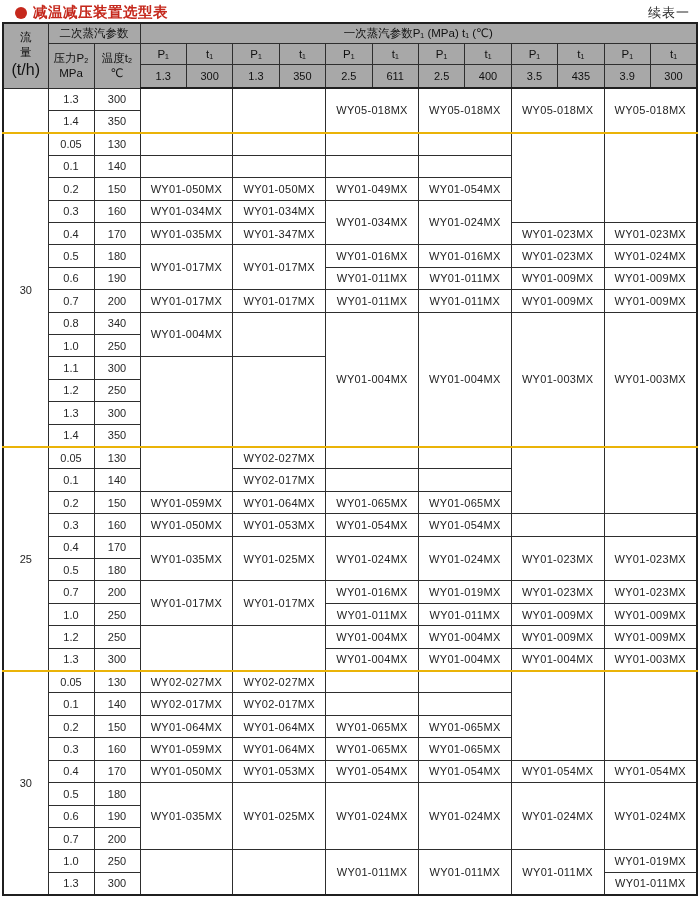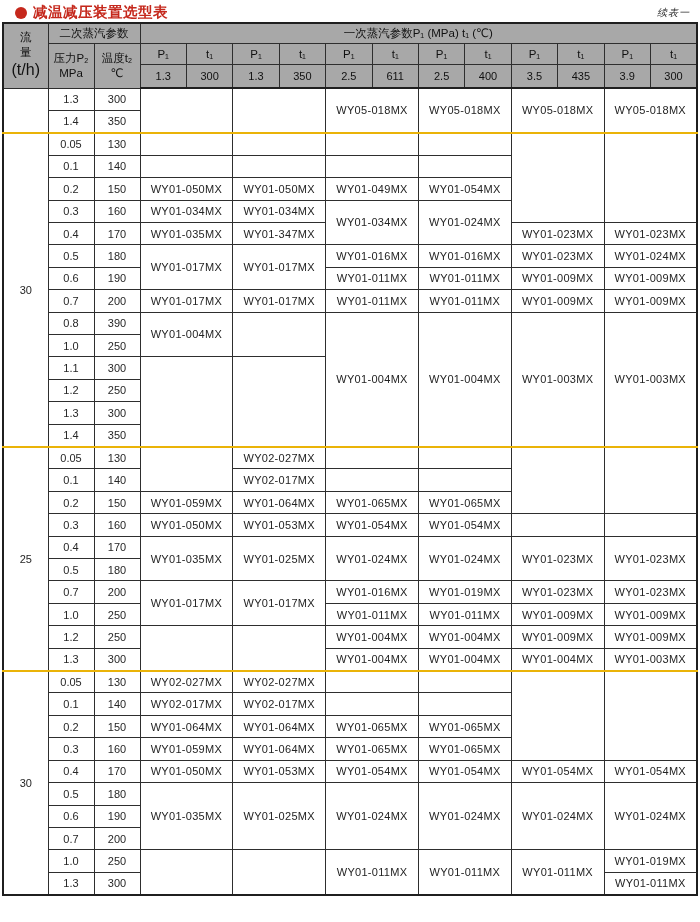--- a/index.html
+++ b/index.html
@@ -9,21 +9,21 @@
     -webkit-font-smoothing:antialiased;
   }
   .topbar{
     height:22px;box-sizing:border-box;
     display:flex;align-items:center;justify-content:space-between;
     padding:3px 10px 0 15px;
   }
   .title-wrap{display:flex;align-items:center;gap:6px;}
   .bullet{width:12px;height:12px;border-radius:50%;background:#c5281c;flex:0 0 auto;}
   .page-title{color:#c5281c;font-weight:bold;font-size:14.5px;letter-spacing:0.5px;}
-  .continued{font-size:10px;color:#2b2b2b;letter-spacing:1px;font-style:italic;}
+  .continued{font-size:13px;color:#2b2b2b;letter-spacing:1px;}
   table{
     border-collapse:collapse;table-layout:fixed;
     width:696px;height:874px;margin:0 2px;
     border:2px solid #1f1f1f;
   }
   col.c-flow{width:45px;}
   col.c-p2{width:46px;}
   col.c-t2{width:46px;}
   th,td{
     border:1px solid #2e2e2e;padding:0;margin:0;
@@ -201,21 +201,21 @@
         <td>200</td>
         <td colspan="2" class="model-cell">WY01-017MX</td>
         <td colspan="2" class="model-cell">WY01-017MX</td>
         <td colspan="2" class="model-cell">WY01-011MX</td>
         <td colspan="2" class="model-cell">WY01-011MX</td>
         <td colspan="2" class="model-cell">WY01-009MX</td>
         <td colspan="2" class="model-cell">WY01-009MX</td>
       </tr>
       <tr>
         <td>0.8</td>
-        <td>390</td>
+        <td>340</td>
         <td colspan="2" rowspan="2" class="model-cell">WY01-004MX</td>
         <td colspan="2" rowspan="2"></td>
         <td colspan="2" rowspan="6" class="model-cell">WY01-004MX</td>
         <td colspan="2" rowspan="6" class="model-cell">WY01-004MX</td>
         <td colspan="2" rowspan="6" class="model-cell">WY01-003MX</td>
         <td colspan="2" rowspan="6" class="model-cell">WY01-003MX</td>
       </tr>
       <tr>
         <td>1.0</td>
         <td>250</td>

